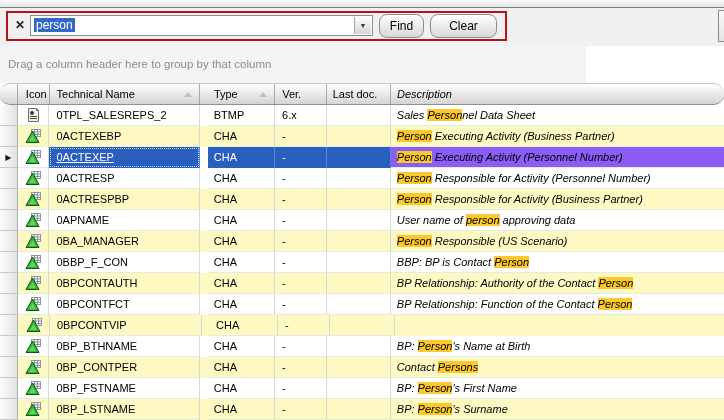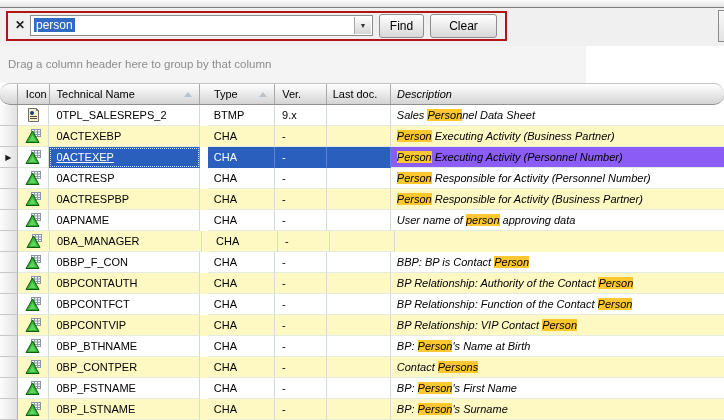--- a/index.html
+++ b/index.html
@@ -17,21 +17,21 @@
   .close-find { position:absolute; left:13px; top:9px; width:14px; height:16px;
     font-size:12px; font-weight:bold; color:#222; line-height:16px; text-align:center; cursor:pointer; }
   .combo { position:absolute; left:30px; top:7px; width:343px; height:21px;
     background:#fff; border:1px solid #8c8c8c; }
   .combo .val { position:absolute; left:3px; top:2px; font-size:12px;
     background:#316ac5; color:#fff; padding:0 2px; }
   .combo .drop { position:absolute; right:1px; top:1px; width:17px; height:17px;
     background:linear-gradient(#fefefe,#d6d6d6); border-left:1px solid #a8a8a8;
     text-align:center; font-size:7px; color:#333; line-height:17px; cursor:pointer; }
   .btn { position:absolute; top:6px; height:24px; background:linear-gradient(#ffffff,#d8d8d8);
-    border:1px solid #8e8e8e; border-radius:3px; font-size:12px; color:#000;
+    border:1px solid #8e8e8e; border-radius:8px; font-size:12px; color:#000;
     text-align:center; line-height:22px; cursor:pointer; }
   .btn.find { left:379px; width:45px; }
   .btn.clear { left:430px; width:67px; }
   .edge-frag { position:absolute; right:0; top:2px; width:6px; height:32px;
     background:linear-gradient(#f8f8f8,#e4e4e4); border:1px solid #8a8a8a; border-right:none; }
 
   
   .groupband { position:absolute; left:0; top:46px; width:586px; height:37px; background:#f4f4f4; }
   .groupband .hint { position:absolute; left:8px; top:12px; font-size:11.5px; color:#8c8c8c; }
 
@@ -107,21 +107,21 @@
   <svg width="16" height="16" viewBox="0 0 16 16">
     <polygon points="3.5,1.5 11.5,1.5 13.5,3.5 13.5,14.5 3.5,14.5" fill="#f7f2cc" stroke="#6e6e6e" stroke-width="1"></polygon>
     <polygon points="11.5,1.5 11.5,3.5 13.5,3.5" fill="#ffffff" stroke="#6e6e6e" stroke-width="1"></polygon>
     <circle cx="7" cy="6" r="2" fill="#1a3a8c"></circle>
     <line x1="5" y1="9.5" x2="12" y2="9.5" stroke="#4a4a4a" stroke-width="1"></line>
     <line x1="5" y1="11.5" x2="12" y2="11.5" stroke="#4a4a4a" stroke-width="1"></line>
   </svg>
 </div>
       <div class="cell c-name">0TPL_SALESREPS_2</div>
       <div class="cell c-type">BTMP</div>
-      <div class="cell c-ver">9.x</div>
+      <div class="cell c-ver">6.x</div>
       <div class="cell c-last"></div>
       <div class="cell c-desc"><span>Sales </span><span class="hl">Person</span><span>nel Data Sheet</span></div>
     </div>
     <div class="row tint">
       <div class="cell c-ind"></div>
       <div class="cell c-icon">
   <svg width="16" height="16" viewBox="0 0 16 16">
     <g stroke="#8a96a4" stroke-width="1" fill="#f4f6f8">
       <rect x="6.5" y="1.5" width="9" height="7"></rect>
       <line x1="9.5" y1="1.5" x2="9.5" y2="8.5"></line>
@@ -235,20 +235,21 @@
       <line x1="6.5" y1="6.5" x2="15.5" y2="6.5"></line>
     </g>
     <polygon points="1,14.5 7.5,3 14,14.5" fill="#36b336" stroke="#0c5c0c" stroke-width="1"></polygon>
     <polygon points="4,13 7.5,7 11,13" fill="#5cd65c" stroke="none"></polygon>
   </svg>
 </div>
       <div class="cell c-name">0BA_MANAGER</div>
       <div class="cell c-type">CHA</div>
       <div class="cell c-ver">-</div>
       <div class="cell c-last"></div>
+      <div class="cell c-desc"><span class="hl">Person</span><span> Responsible (US Scenario)</span></div>
     </div>
     <div class="row">
       <div class="cell c-ind"></div>
       <div class="cell c-icon">
   <svg width="16" height="16" viewBox="0 0 16 16">
     <g stroke="#8a96a4" stroke-width="1" fill="#f4f6f8">
       <rect x="6.5" y="1.5" width="9" height="7"></rect>
       <line x1="9.5" y1="1.5" x2="9.5" y2="8.5"></line>
       <line x1="12.5" y1="1.5" x2="12.5" y2="8.5"></line>
       <line x1="6.5" y1="4" x2="15.5" y2="4"></line>
@@ -318,21 +319,20 @@
       <line x1="6.5" y1="6.5" x2="15.5" y2="6.5"></line>
     </g>
     <polygon points="1,14.5 7.5,3 14,14.5" fill="#36b336" stroke="#0c5c0c" stroke-width="1"></polygon>
     <polygon points="4,13 7.5,7 11,13" fill="#5cd65c" stroke="none"></polygon>
   </svg>
 </div>
       <div class="cell c-name">0BPCONTVIP</div>
       <div class="cell c-type">CHA</div>
       <div class="cell c-ver">-</div>
       <div class="cell c-last"></div>
-      <div class="cell c-desc"><span>BP Relationship: VIP Contact </span><span class="hl">Person</span></div>
     </div>
     <div class="row">
       <div class="cell c-ind"></div>
       <div class="cell c-icon">
   <svg width="16" height="16" viewBox="0 0 16 16">
     <g stroke="#8a96a4" stroke-width="1" fill="#f4f6f8">
       <rect x="6.5" y="1.5" width="9" height="7"></rect>
       <line x1="9.5" y1="1.5" x2="9.5" y2="8.5"></line>
       <line x1="12.5" y1="1.5" x2="12.5" y2="8.5"></line>
       <line x1="6.5" y1="4" x2="15.5" y2="4"></line>

